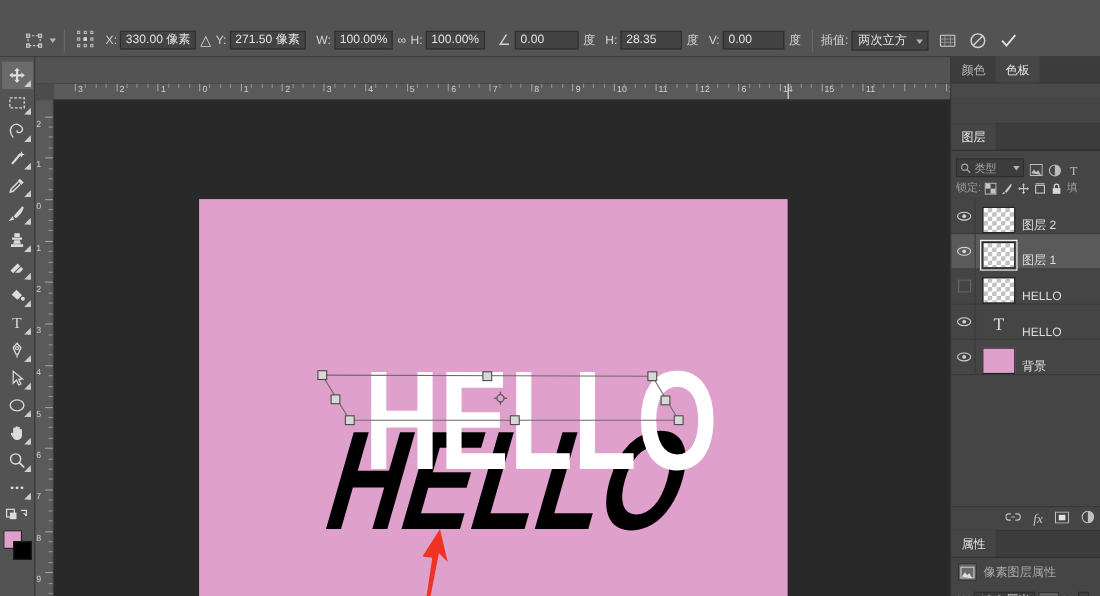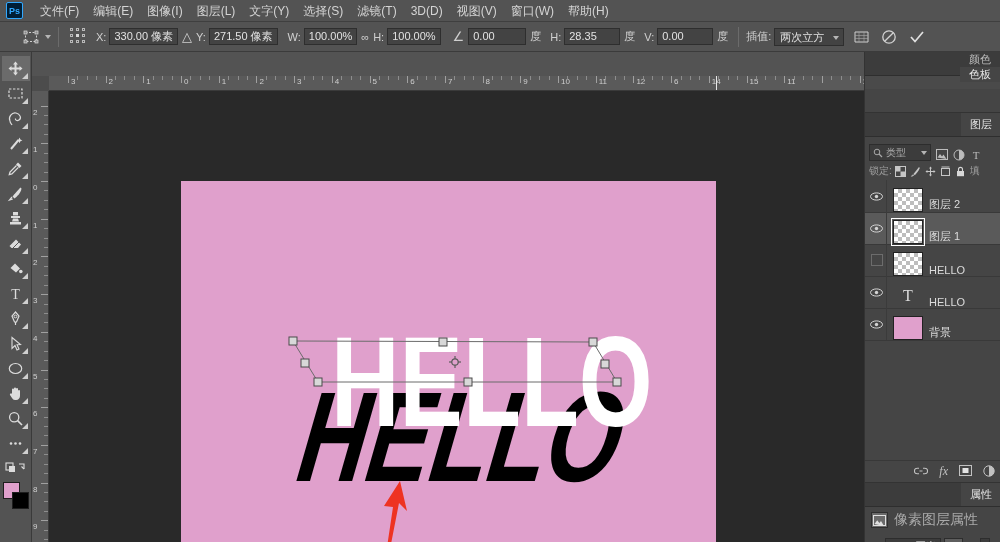--- a/index.html
+++ b/index.html
@@ -138,21 +138,20 @@
                pointer-events: none; }
 
   
   #dock {
     position: absolute; left: 864px; top: 52px; width: 136px; height: 490px;
     background: #454545; border-left: 1px solid #333;
   }
   .pnl-tabrow {
     height: 24px; background: #3c3c3c; display: flex; align-items: flex-end;
     border-bottom: 1px solid #2e2e2e;
-    flex-direction: column;
   }
   .pnl-tab {
     height: 24px; padding: 0 9px; display: flex; align-items: center;
     font-size: 11px; color: #b8b8b8;
   }
   .pnl-tab.active { background: #454545; color: #e6e6e6; }
   .pnl-body { background: #454545; }
 
   #colorpanel { height: 38px; }
   #colorpanel .strip { height: 13px; background: #4a4a4a; }
@@ -230,34 +229,20 @@
     display: flex; align-items: center; justify-content: center;
     color: #ddd; font-size: 10px;
   }
   .clip { overflow: hidden; }
 </style>
 </head>
 <body>
 
 <div id="app">
 
-  <div id="menubar">
-    <div id="ps-logo">Ps</div>
-    <div class="menu-item">文件(F)</div>
-    <div class="menu-item">编辑(E)</div>
-    <div class="menu-item">图像(I)</div>
-    <div class="menu-item">图层(L)</div>
-    <div class="menu-item">文字(Y)</div>
-    <div class="menu-item">选择(S)</div>
-    <div class="menu-item">滤镜(T)</div>
-    <div class="menu-item">3D(D)</div>
-    <div class="menu-item">视图(V)</div>
-    <div class="menu-item">窗口(W)</div>
-    <div class="menu-item">帮助(H)</div>
-  </div>
 
   <div id="optionsbar">
     <div style="width:14px"></div>
     <div class="tool-thumb">
       <svg width="16" height="16" viewBox="0 0 16 16">
         <rect x="2.5" y="3.5" width="11" height="9" fill="none" stroke="#cfcfcf" stroke-width="1" stroke-dasharray="2 1.5"></rect>
         <rect x="1" y="2" width="3" height="3" fill="#888" stroke="#ddd" stroke-width=".7"></rect>
         <rect x="12" y="2" width="3" height="3" fill="#888" stroke="#ddd" stroke-width=".7"></rect>
         <rect x="1" y="11" width="3" height="3" fill="#888" stroke="#ddd" stroke-width=".7"></rect>
         <rect x="12" y="11" width="3" height="3" fill="#888" stroke="#ddd" stroke-width=".7"></rect>
@@ -825,21 +810,21 @@
       <div class="pnl-tabrow">
         <div class="pnl-tab active">属性</div>
       </div>
       <div class="prop-head">
         <span class="pico">
           <svg width="13" height="11" viewBox="0 0 13 11">
               <rect x="0.5" y="0.5" width="12" height="10" fill="none" stroke="#e0e0e0"></rect>
               <path d="M1.5 9 L4.2 5.2 l2.2 2.8 1.6 -2 3 5" fill="#e0e0e0"></path>
             </svg>
         </span>
-        <span style="color:#a9a9a9;font-size:14px">像素图层属性</span>
+        <span style="color:#a9a9a9;font-size:11px">像素图层属性</span>
       </div>
       <div class="prop-grid">
         <div class="prop-line">
           <span class="plab">W:</span>
           <span class="pfield">10.2 厘米</span>
           <span class="plink">
             <svg width="13" height="9" viewBox="0 0 13 9">
                 <path d="M5 4.5 H8 M4.6 1.8 H3.1 a2.7 2.7 0 0 0 0 5.4 H4.6 M8.4 1.8 h1.5 a2.7 2.7 0 0 1 0 5.4 H8.4" fill="none" stroke="#ddd" stroke-width="1.1"></path>
               </svg>
           </span>

